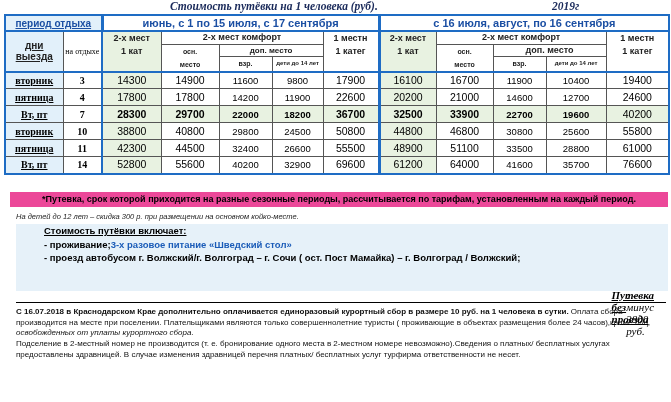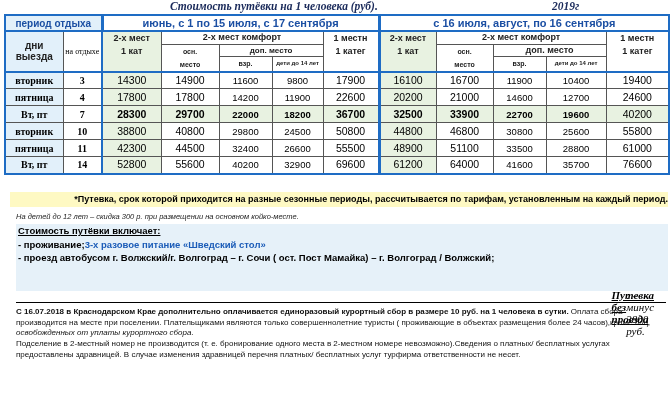--- a/index.html
+++ b/index.html
@@ -4,36 +4,36 @@
 <style>
   * { box-sizing: border-box; margin: 0; padding: 0; }
   body { width: 671px; height: 402px; background: #ffffff; font-family: "Liberation Sans", sans-serif; position: relative; overflow: hidden; color: #000; }
   .title { position: absolute; top: 0; left: 0; width: 671px; height: 13px; font-family: "Liberation Serif", serif; font-style: italic; font-weight: bold; font-size: 11.5px; color: #1a2a5a; }
   .title .t { position: absolute; left: 170px; top: 0; }
   .title .y { position: absolute; left: 552px; top: 0; }
   table.price { position: absolute; left: 4px; top: 14px; width: 664px; border-collapse: collapse; table-layout: fixed; border: 2px solid #1e6cc4; }
   table.price td { border: 1px solid #555; text-align: center; vertical-align: middle; font-size: 9px; padding: 0; line-height: 11px; }
   .hdr { font-weight: bold; color: #222; }
   .hdr-blue { color: #1b4fa3; font-weight: bold; font-size: 11px !important; }
-  .lb { background: #e2f0fa; }
+  .lb { background: #e2f0fa; text-decoration: underline; }
   .gr { background: #e8f2e1; }
   .bigsep { border-left: 3px solid #1e6cc4 !important; margin-top: 39px; }
   .bigsep-r { border-right: 2px solid #1e6cc4 !important; border-radius: 18px; }
   .rowsep-top td { border-top: 2px solid #1e6cc4 !important; }
   .day { font-family: "Liberation Serif", serif; font-weight: bold; font-size: 10px !important; }
   .num { font-size: 10.5px !important; }
   .num-s { font-size: 9.5px !important; }
   .bold { font-weight: bold; }
   .sm { font-size: 7px !important; line-height: 9px !important; }
   .serif-sm { font-family: "Liberation Serif", serif; font-size: 8px !important; line-height: 9px !important; }
   tr.data td { height: 17px; }
-  .note1 { position: absolute; left: 10px; top: 192px; width: 658px; height: 15px; background: #fef9c3; font-size: 9px; font-weight: bold; text-align: right; line-height: 15px; }
+  .note1 { position: absolute; left: 10px; top: 192px; width: 658px; height: 15px; background: #ec4899; font-size: 9px; font-weight: bold; text-align: center; line-height: 15px; }
   .note2 { position: absolute; left: 16px; top: 212px; font-size: 7.5px; font-style: italic; color: #222; }
   .incl { position: absolute; left: 16px; top: 224px; width: 652px; height: 67px; background: #e6f1f9; }
-  .incl div { font-size: 9.5px; font-weight: bold; line-height: 13.5px; padding-left: 2px; }
+  .incl div { font-size: 9.5px; font-weight: bold; line-height: 13.5px; padding-left: 2px; margin-left: 26px; }
   .incl .h { text-decoration: underline; }
   .incl .blue { color: #1b5cb8; }
   .noroad { position: absolute; left: 16px; top: 289px; width: 650px; height: 14px; border-bottom: 1px solid #000; }
   .noroad span { position: absolute; right: 6px; top: 0; font-family: "Liberation Serif", serif; font-style: italic; font-size: 11px; }
   .noroad .u { text-decoration: underline; font-weight: bold; }
   .body-txt { position: absolute; left: 16px; top: 307px; width: 650px; font-size: 8px; line-height: 10.7px; color: #111; }
   .body-txt b { font-weight: bold; }
   .body-txt i { font-style: italic; }
 </style>
 </head>

